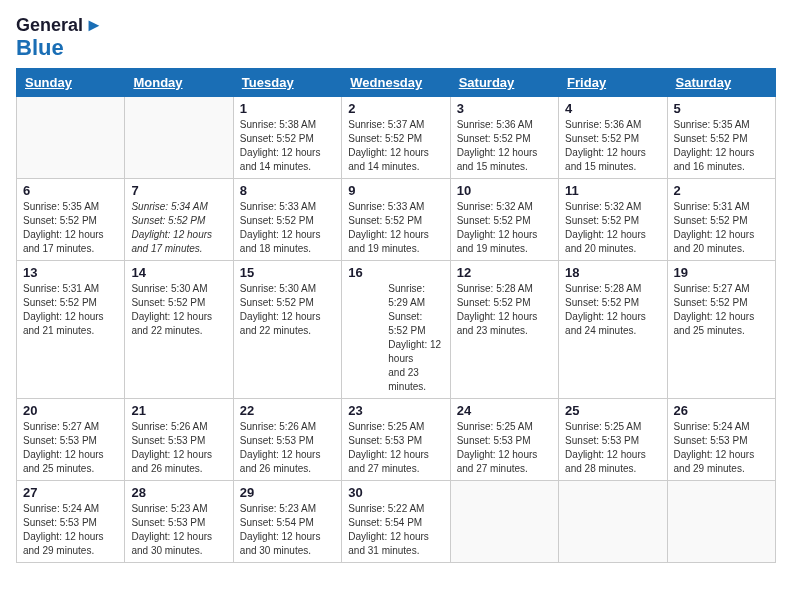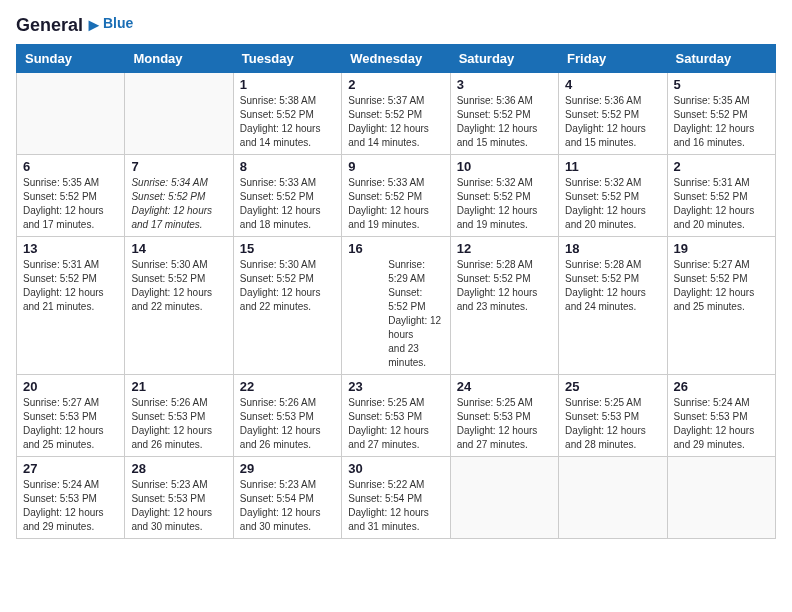--- a/index.html
+++ b/index.html
@@ -42,20 +42,21 @@
       margin-top: 8px;
     }
     .calendar th {
       background: #1a6eb5;
       color: #fff;
       font-size: 13px;
       font-weight: bold;
       padding: 6px 8px;
       text-align: left;
       border: 1px solid #1a6eb5;
+      text-decoration: underline;
     }
     .calendar td {
       border: 1px solid #ccc;
       vertical-align: top;
       padding: 4px 6px;
       width: 108px;
       min-height: 80px;
       font-size: 11px;
       color: #333;
       background: #fff;
@@ -74,25 +75,25 @@
       font-size: 10px;
       color: #333;
       line-height: 1.4;
     }
   </style>
 </head>
 <body>
 
 <div class="header">
   <div class="logo">
-    <div style="display:flex;flex-direction:row;align-items:flex-start;line-height:1.1;">
+    <div style="display:flex;flex-direction:column;align-items:flex-start;line-height:1.1;">
   <div style="font-size:18px;font-weight:bold;color:#1a1a2e;">
     <span style="color:#1a1a2e;">General</span><span style="color:#1a6eb5;margin-left:2px;">►</span>
   </div>
-  <div style="font-size:14px;font-weight:bold;color:#1a6eb5;">Blue</div>
+  <div style="font-size:22px;font-weight:bold;color:#1a6eb5;">Blue</div>
 </div>
   </div>
   <div class="title-block">
     <div class="month-title"></div>
     <div class="location-title"></div>
   </div>
 </div>
 
 <table class="calendar">
   <thead>

